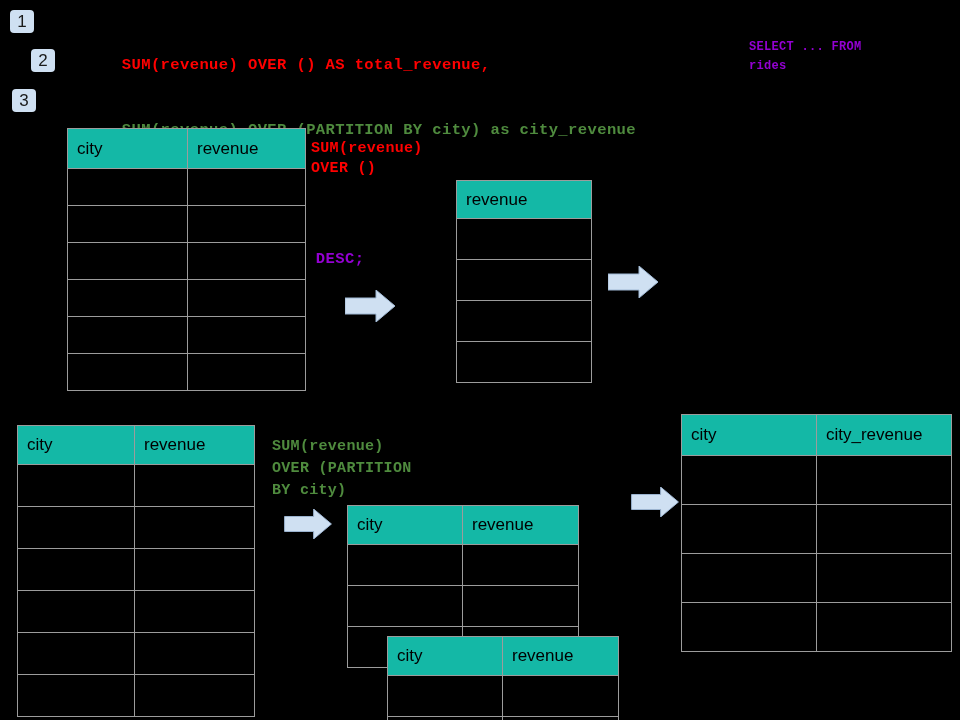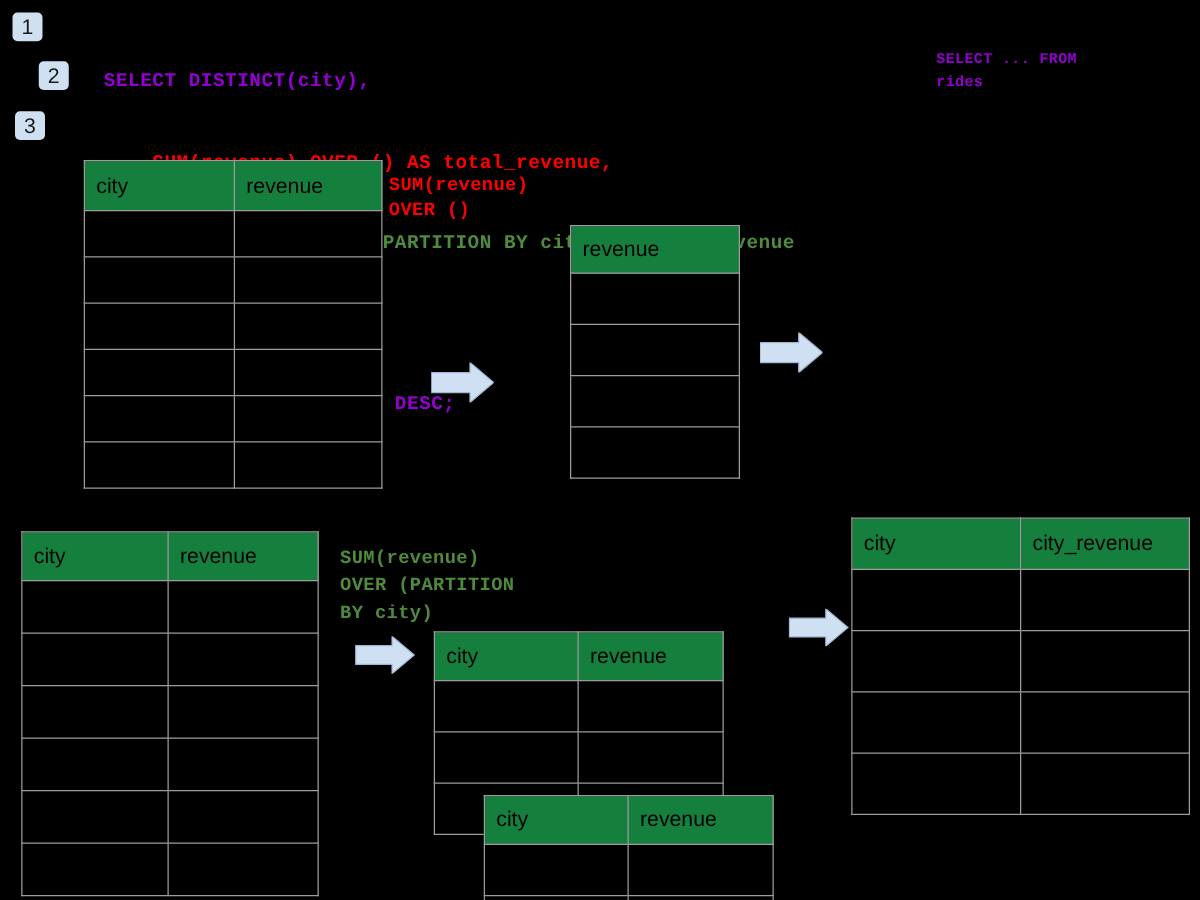--- a/index.html
+++ b/index.html
@@ -64,21 +64,21 @@
     border-collapse: collapse;
     table-layout: fixed;
     background: #000000;
   }
   .tbl th, .tbl td {
     border: 1px solid #9c9c9c;
     padding: 0;
     margin: 0;
   }
   .tbl th {
-    background: #15803d;
+    background: #14b8a6;
     color: #000000;
     font-family: "Liberation Sans", sans-serif;
     font-weight: normal;
     font-size: 17px;
     text-align: left;
     padding-left: 9px;
   }
   .tbl td {
     background: #000000;
   }
@@ -91,21 +91,20 @@
 </head>
 <body>
 
 <div id="canvas">
 
   <div class="step-badge" style="left:10px; top:10px;">1</div>
   <div class="step-badge" style="left:31px; top:49px;">2</div>
   <div class="step-badge" style="left:12px; top:89px;">3</div>
 
   <div class="code-block" style="left:83px; top:12px;">
-    <span class="code-line c-purple">SELECT DISTINCT(city),</span>
     <span class="code-line c-red">    SUM(revenue) OVER () AS total_revenue,</span>
     <span class="code-line c-green">    SUM(revenue) OVER (PARTITION BY city) as city_revenue</span>
     <span class="code-line c-purple">  FROM rides</span>
     <span class="code-line c-purple">  ORDER by city_revenue DESC;</span>
   </div>
 
   <div class="annot annot-purple" style="left:749px; top:38px;">SELECT ... FROM
 rides</div>
 
   <div class="annot annot-red" style="left:311px; top:139px;">SUM(revenue)

